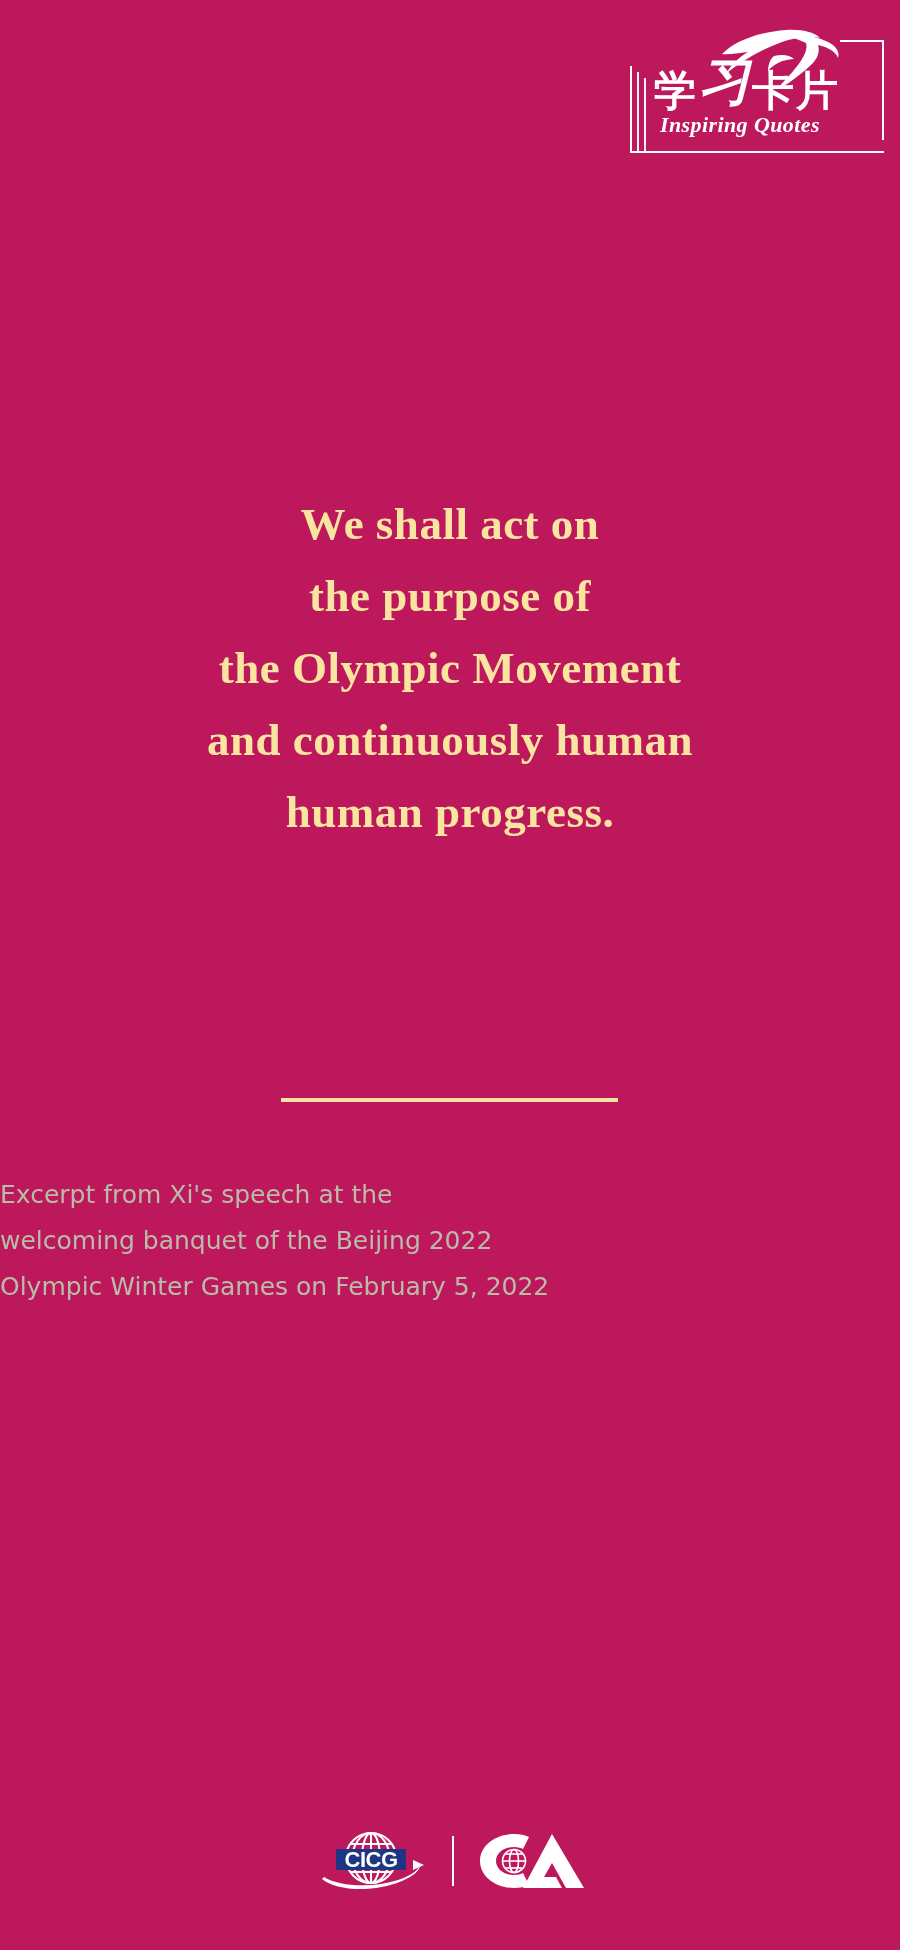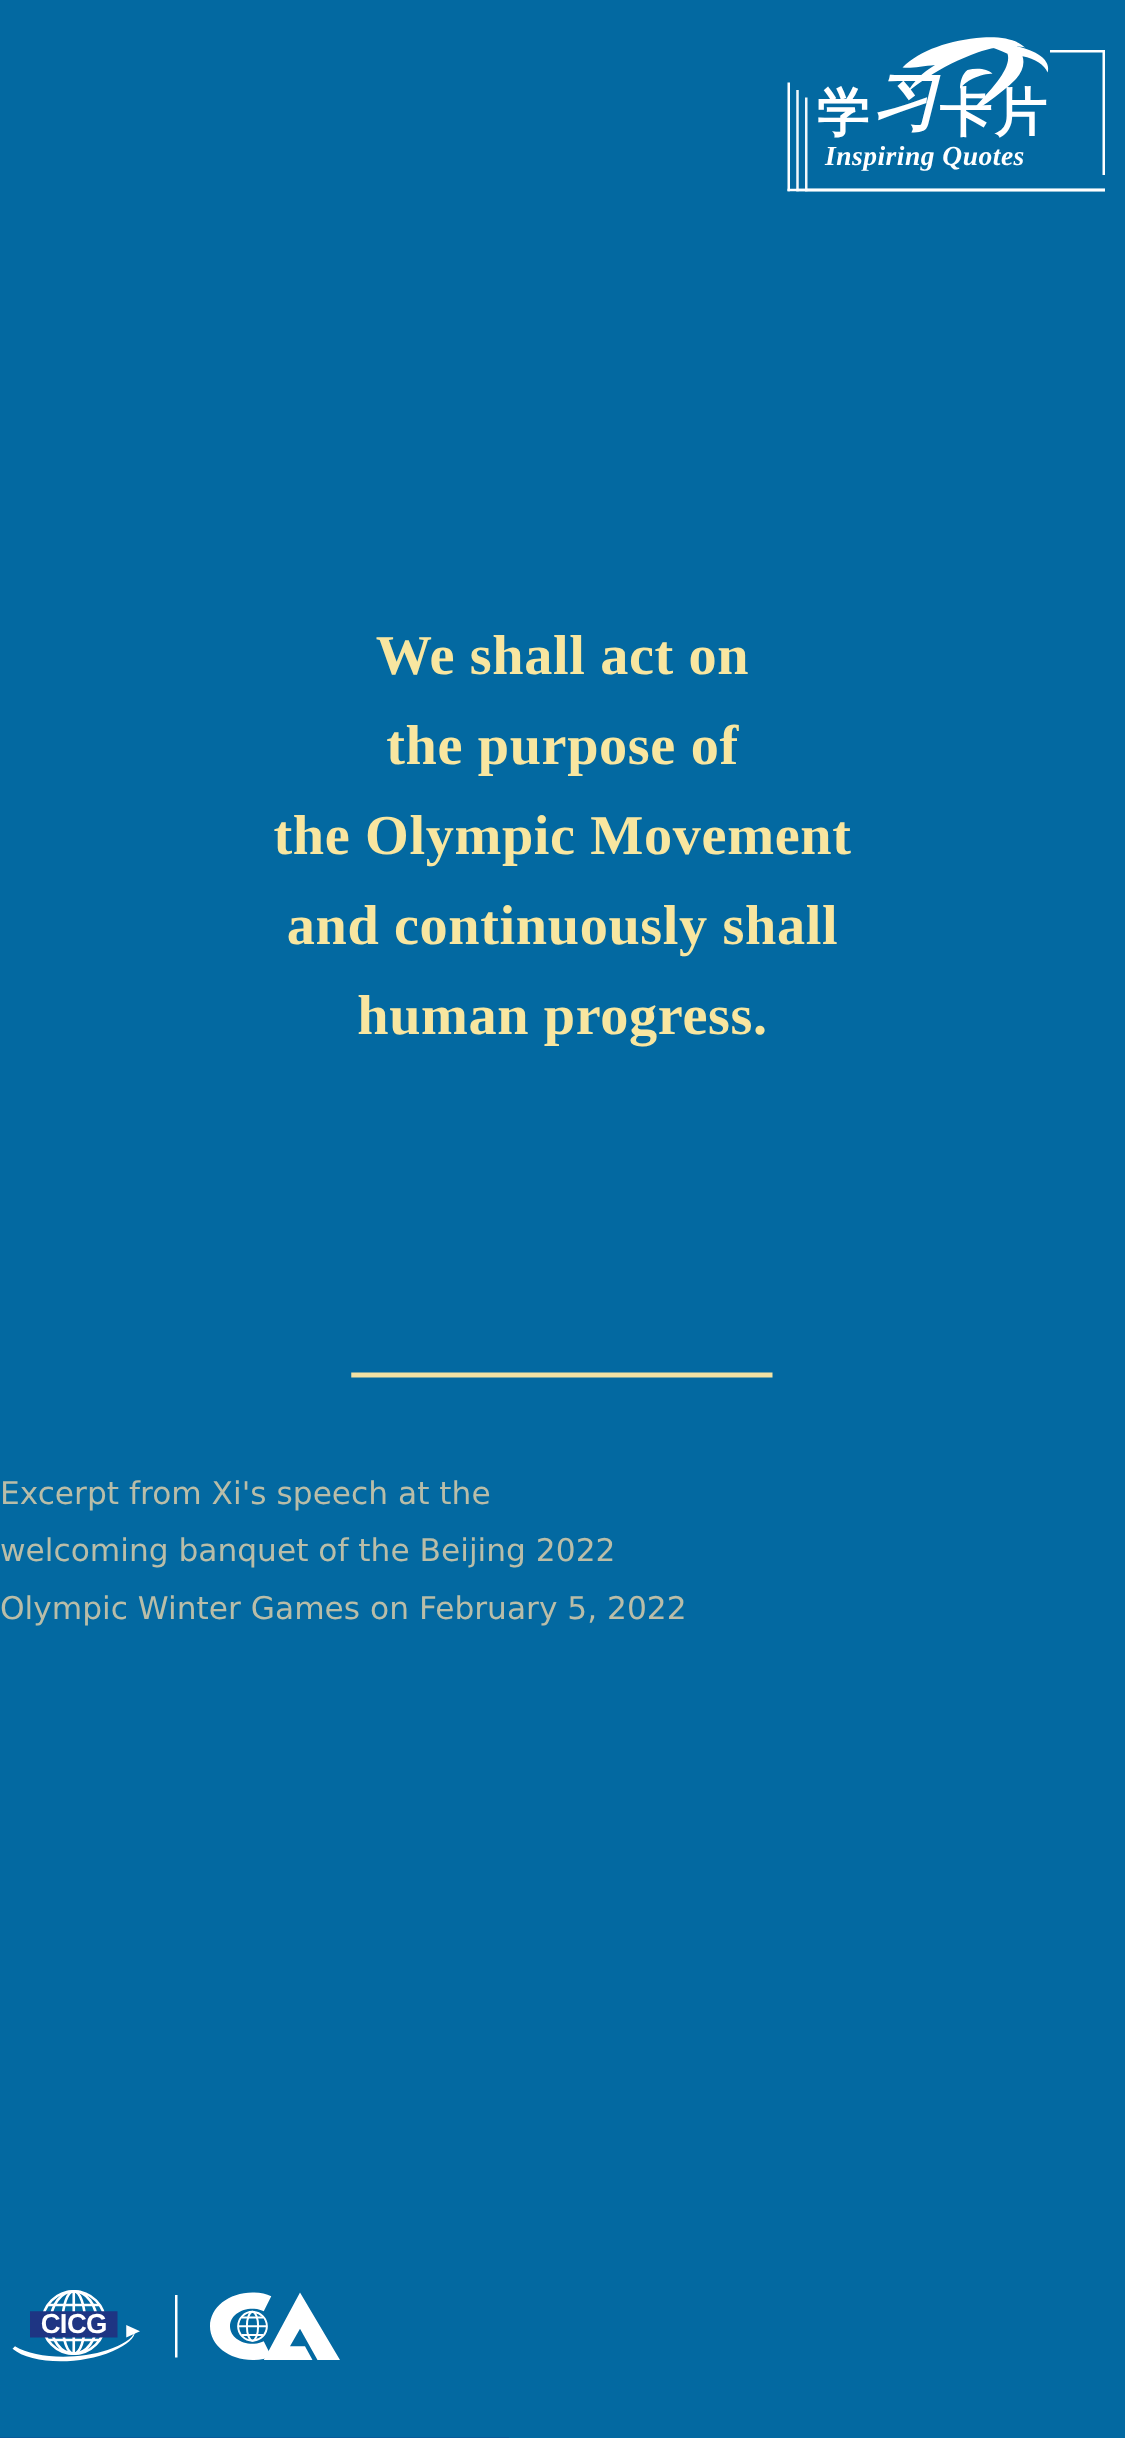--- a/index.html
+++ b/index.html
@@ -10,21 +10,21 @@
     width: 900px;
     height: 1950px;
     background: #1e3583;
     font-family: "Liberation Sans", sans-serif;
     overflow: hidden;
   }
   .poster {
     position: relative;
     width: 900px;
     height: 1950px;
-    background: #0369a1;
+    background: #be185d;
     overflow: hidden;
   }
 
   
   .logo-block {
     position: absolute;
     top: 20px;
     right: 10px;
     width: 270px;
     height: 135px;
@@ -135,21 +135,21 @@
   .attr-line { display: block; white-space: nowrap; }
 
   
   .footer {
     position: absolute;
     left: 0;
     bottom: 55px;
     width: 900px;
     display: flex;
     align-items: center;
-    justify-content: flex-start;
+    justify-content: center;
     gap: 22px;
   }
   .footer-sep {
     width: 2px;
     height: 50px;
     background: #ffffff;
   }
   .cicg-logo { width: 118px; height: 68px; display: block; }
   .ca-logo   { width: 112px; height: 60px; display: block; }
 </style>
@@ -173,21 +173,21 @@
 
     <div class="logo-cn"><span>学</span><span class="swash">习</span><span>卡片</span></div>
 
     <div class="logo-en">Inspiring Quotes</div>
   </div>
 
   <div class="quote">
     <span class="quote-line">We shall act on</span>
     <span class="quote-line">the purpose of</span>
     <span class="quote-line">the Olympic Movement</span>
-    <span class="quote-line">and continuously shall</span>
+    <span class="quote-line">and continuously human</span>
     <span class="quote-line">human progress.</span>
   </div>
 
   <div class="divider"></div>
 
   <div class="attribution">
     <span class="attr-line">Excerpt from Xi's speech at the</span>
     <span class="attr-line">welcoming banquet of the Beijing 2022</span>
     <span class="attr-line">Olympic Winter Games on February 5, 2022</span>
   </div>

